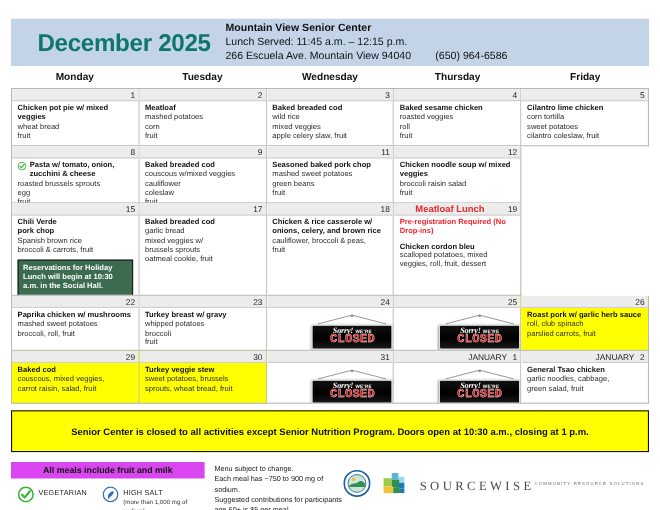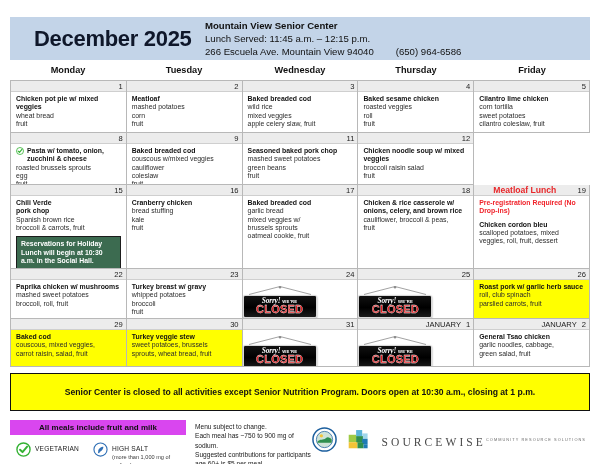--- a/index.html
+++ b/index.html
@@ -30,21 +30,21 @@
     display: flex;
     align-items: center;
     box-sizing: border-box;
   }
   .month-title {
     width: 195px;
     padding-left: 24px;
     box-sizing: border-box;
     font-size: 22px;
     font-weight: bold;
-    color: #0f172a;
+    color: #0f766e;
     letter-spacing: -0.3px;
     white-space: nowrap;
   }
   .center-info {
     flex: 1;
     font-size: 9.6px;
     line-height: 13.3px;
     color: #111;
   }
   .center-info .line1 { font-weight: bold; }
@@ -144,21 +144,21 @@
     font-weight: bold;
     font-size: 6.9px;
     line-height: 8.6px;
     padding: 3px 4px;
     box-sizing: border-box;
   }
 
   
   .closed-wrap {
     display: flex;
-    justify-content: flex-start;
+    justify-content: flex-end;
     align-items: flex-start;
     padding-top: 6px;
   }
   .closed-sign { position: relative; width: 74px; }
   .closed-strings { display: block; }
   .sign-plate {
     background: linear-gradient(#111 0%, #000 55%, #1a1a1a 100%);
     border: 1.6px solid #d9d9d9;
     border-radius: 2px;
     padding: 1px 2px 2px;
@@ -181,21 +181,21 @@
     letter-spacing: -0.2px;
   }
   .sign-were {
     color: #ffffff;
     font-size: 4.2px;
     font-weight: bold;
     letter-spacing: .3px;
   }
   .sign-closed {
     color: #e8191c;
-    font-family: Liberation Sans, sans-serif;
+    font-family: Liberation Mono, monospace;
     font-weight: bold;
     font-size: 11px;
     letter-spacing: .2px;
     line-height: 11px;
     -webkit-text-stroke: 0.3px #fff;
   }
 
   
   .notice-bar {
     margin-top: 6px;
@@ -413,31 +413,20 @@
       <div class="week" style="height: 84px;">
         <div class="day">
           <div class="day-head">
             <span>15</span>
           </div>
           <div class="day-body">
             <div class="entree">Chili Verde<br>pork chop</div>
             <div class="sides">Spanish brown rice</div>
             <div class="sides">broccoli &amp; carrots, fruit</div>
             <div class="reserve-box">Reservations for Holiday Lunch will begin at 10:30 a.m. in the Social Hall.</div>
-          </div>
-        </div>
-        <div class="day">
-          <div class="day-head">
-            <span>16</span>
-          </div>
-          <div class="day-body">
-            <div class="entree">Cranberry chicken</div>
-            <div class="sides">bread stuffing</div>
-            <div class="sides">kale</div>
-            <div class="sides">fruit</div>
           </div>
         </div>
         <div class="day">
           <div class="day-head">
             <span>17</span>
           </div>
           <div class="day-body">
             <div class="entree">Baked breaded cod</div>
             <div class="sides">garlic bread</div>
             <div class="sides">mixed veggies w/</div>

